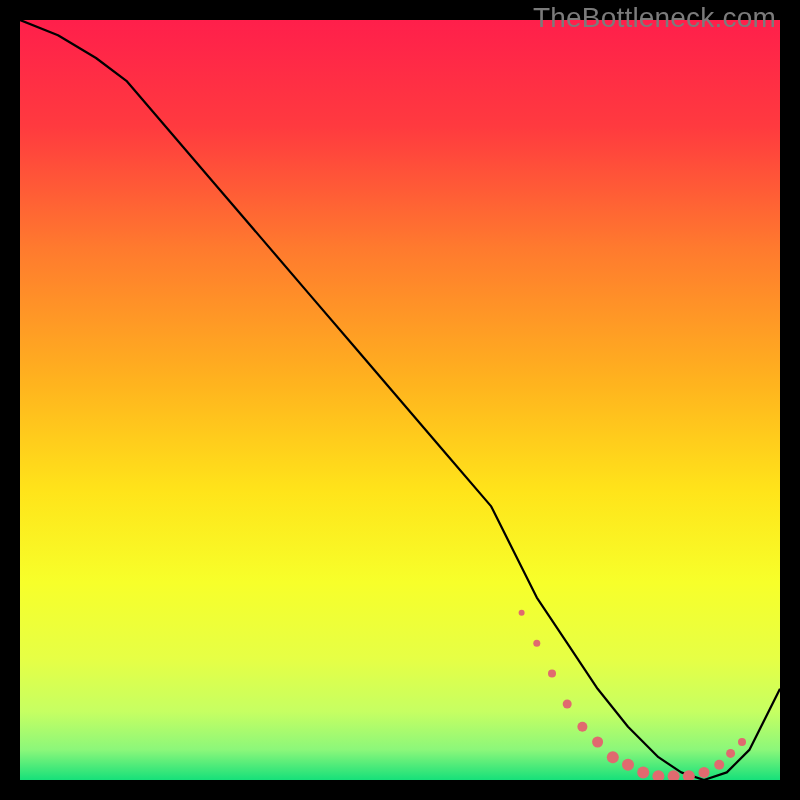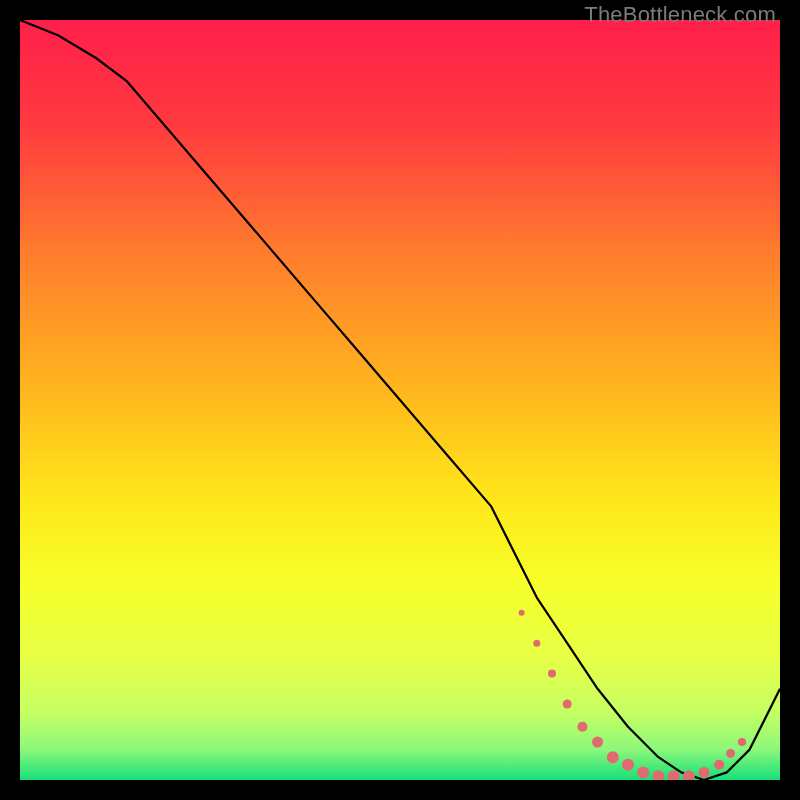--- a/index.html
+++ b/index.html
@@ -24,21 +24,21 @@
     left: 0;
     top: 0;
     width: 760px;
     height: 760px;
   }
   .watermark {
     position: absolute;
     top: 2px;
     right: 24px;
     color: #7b7b7b;
-    font-size: 22px;
+    font-size: 28px;
     letter-spacing: 0.2px;
   }
   svg {
     display: block;
   }
 </style>
 </head>
 <body>
 
 <div class="frame">

